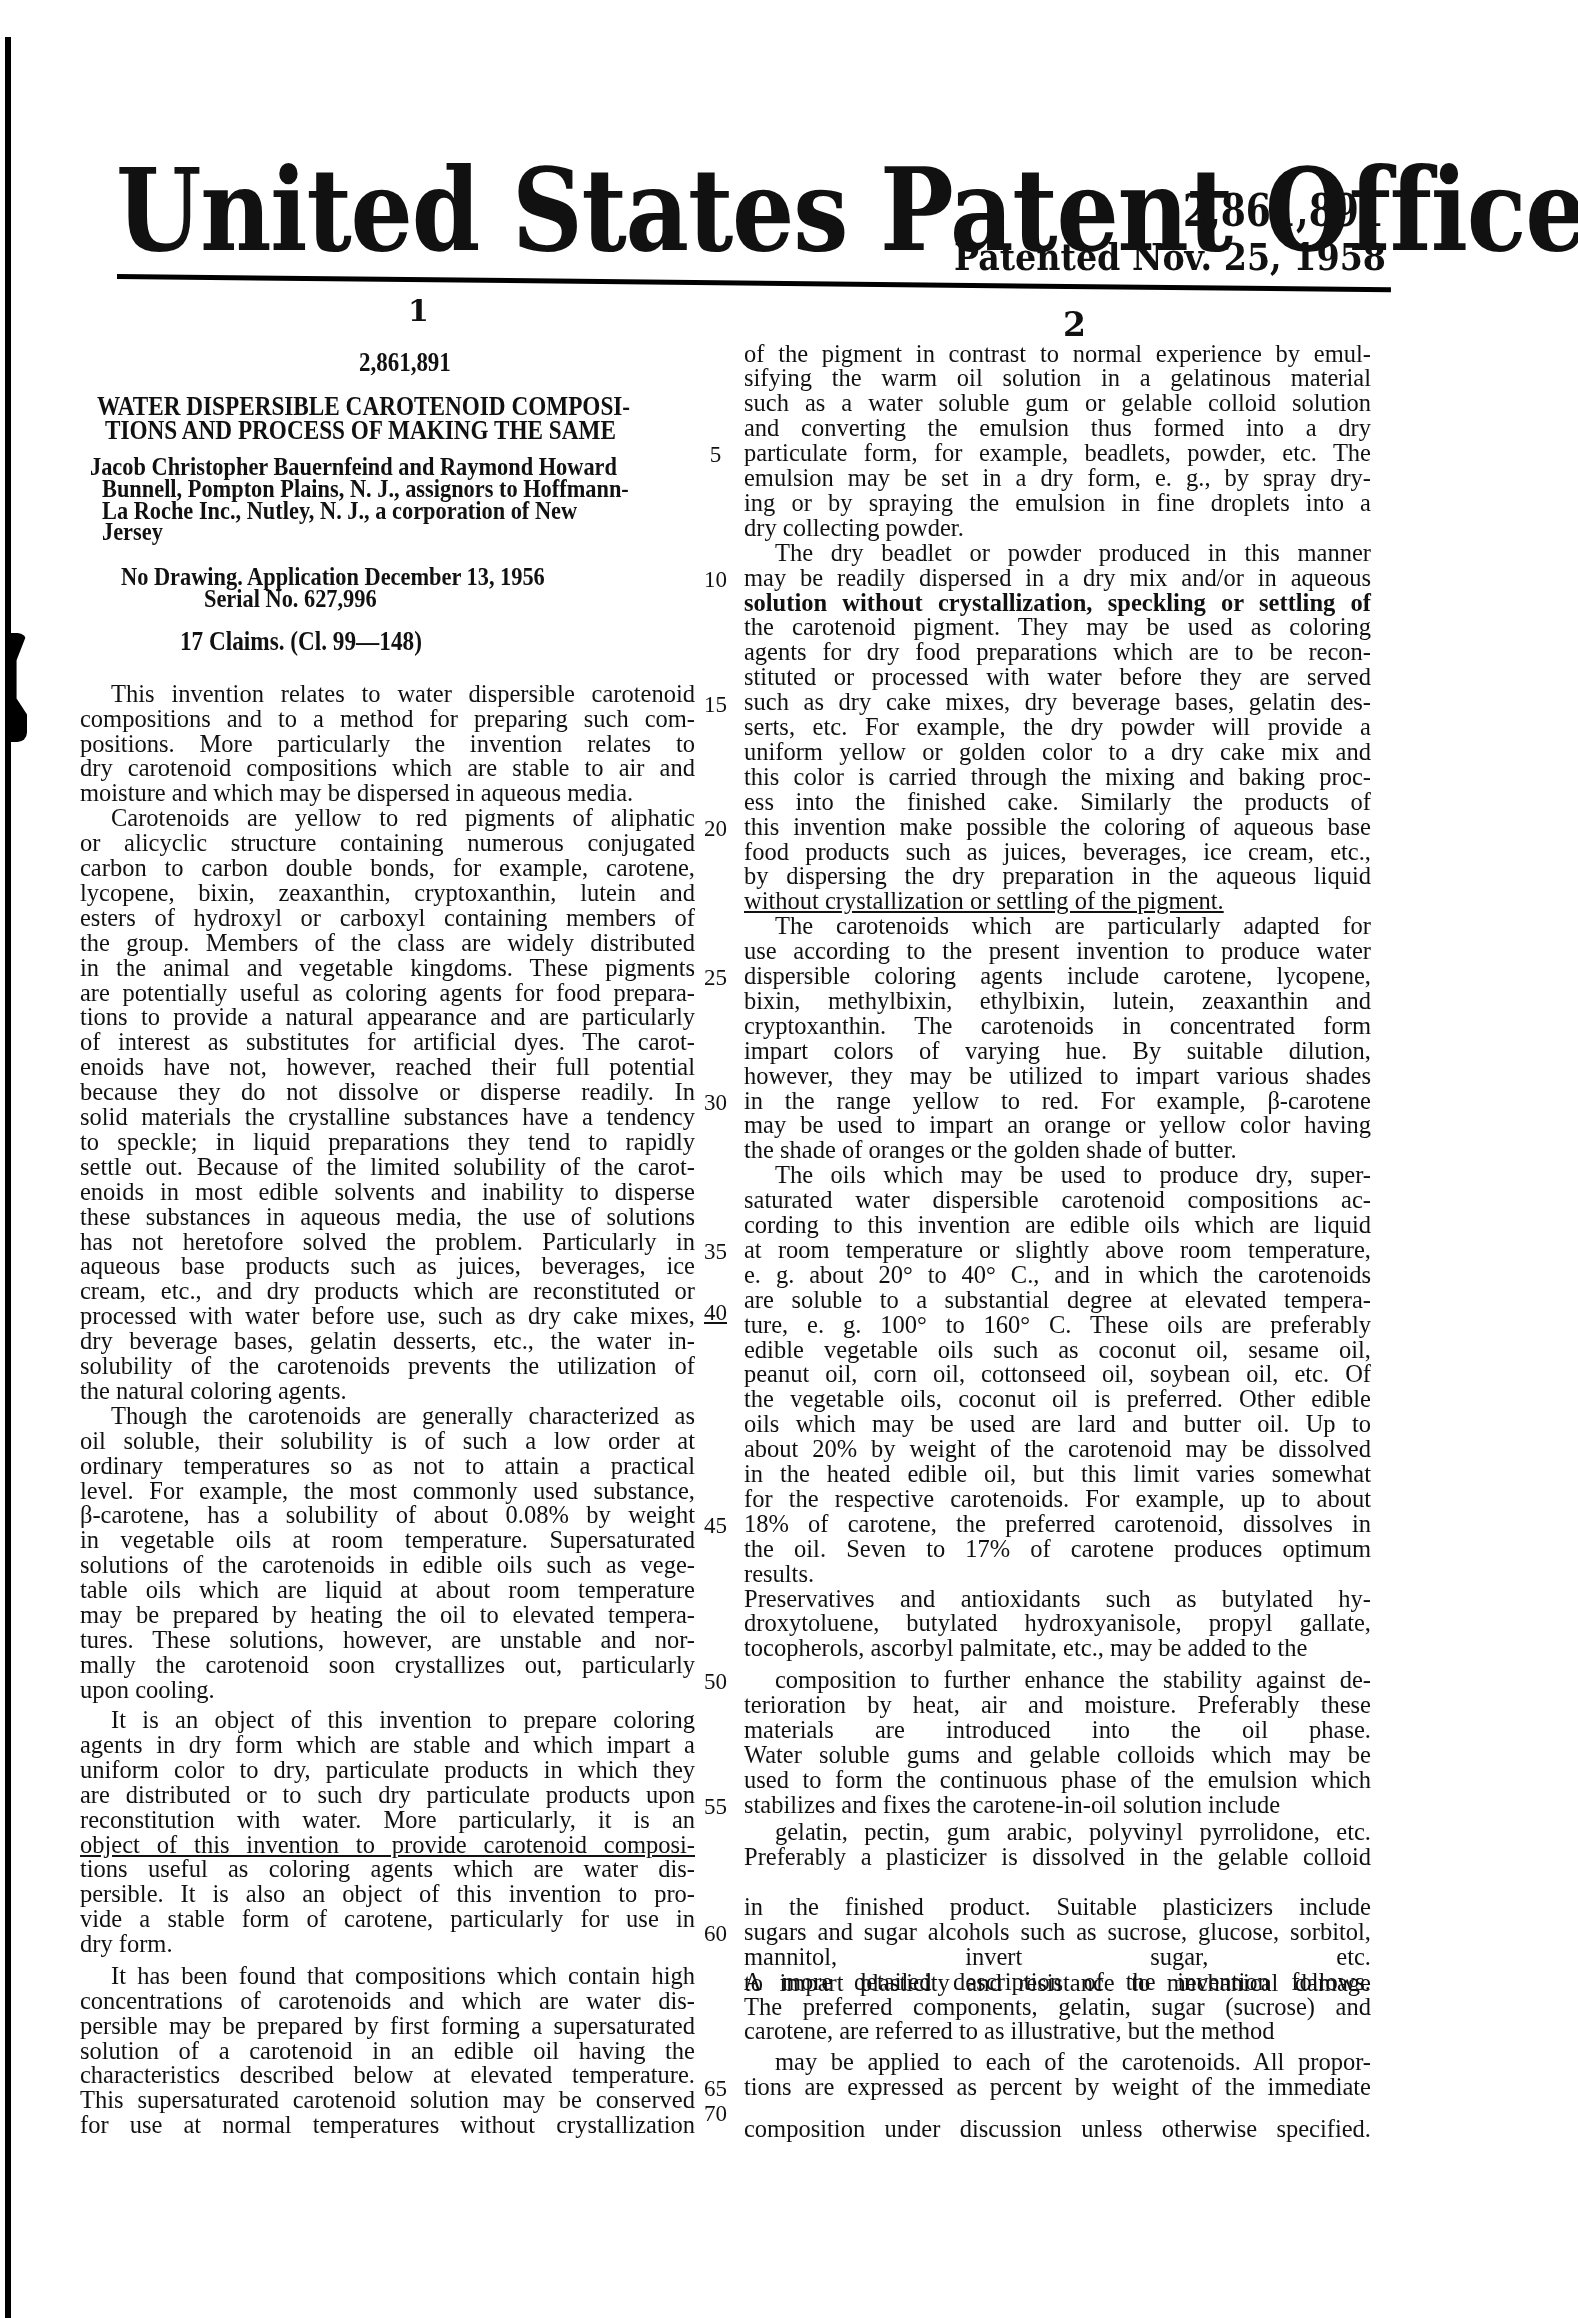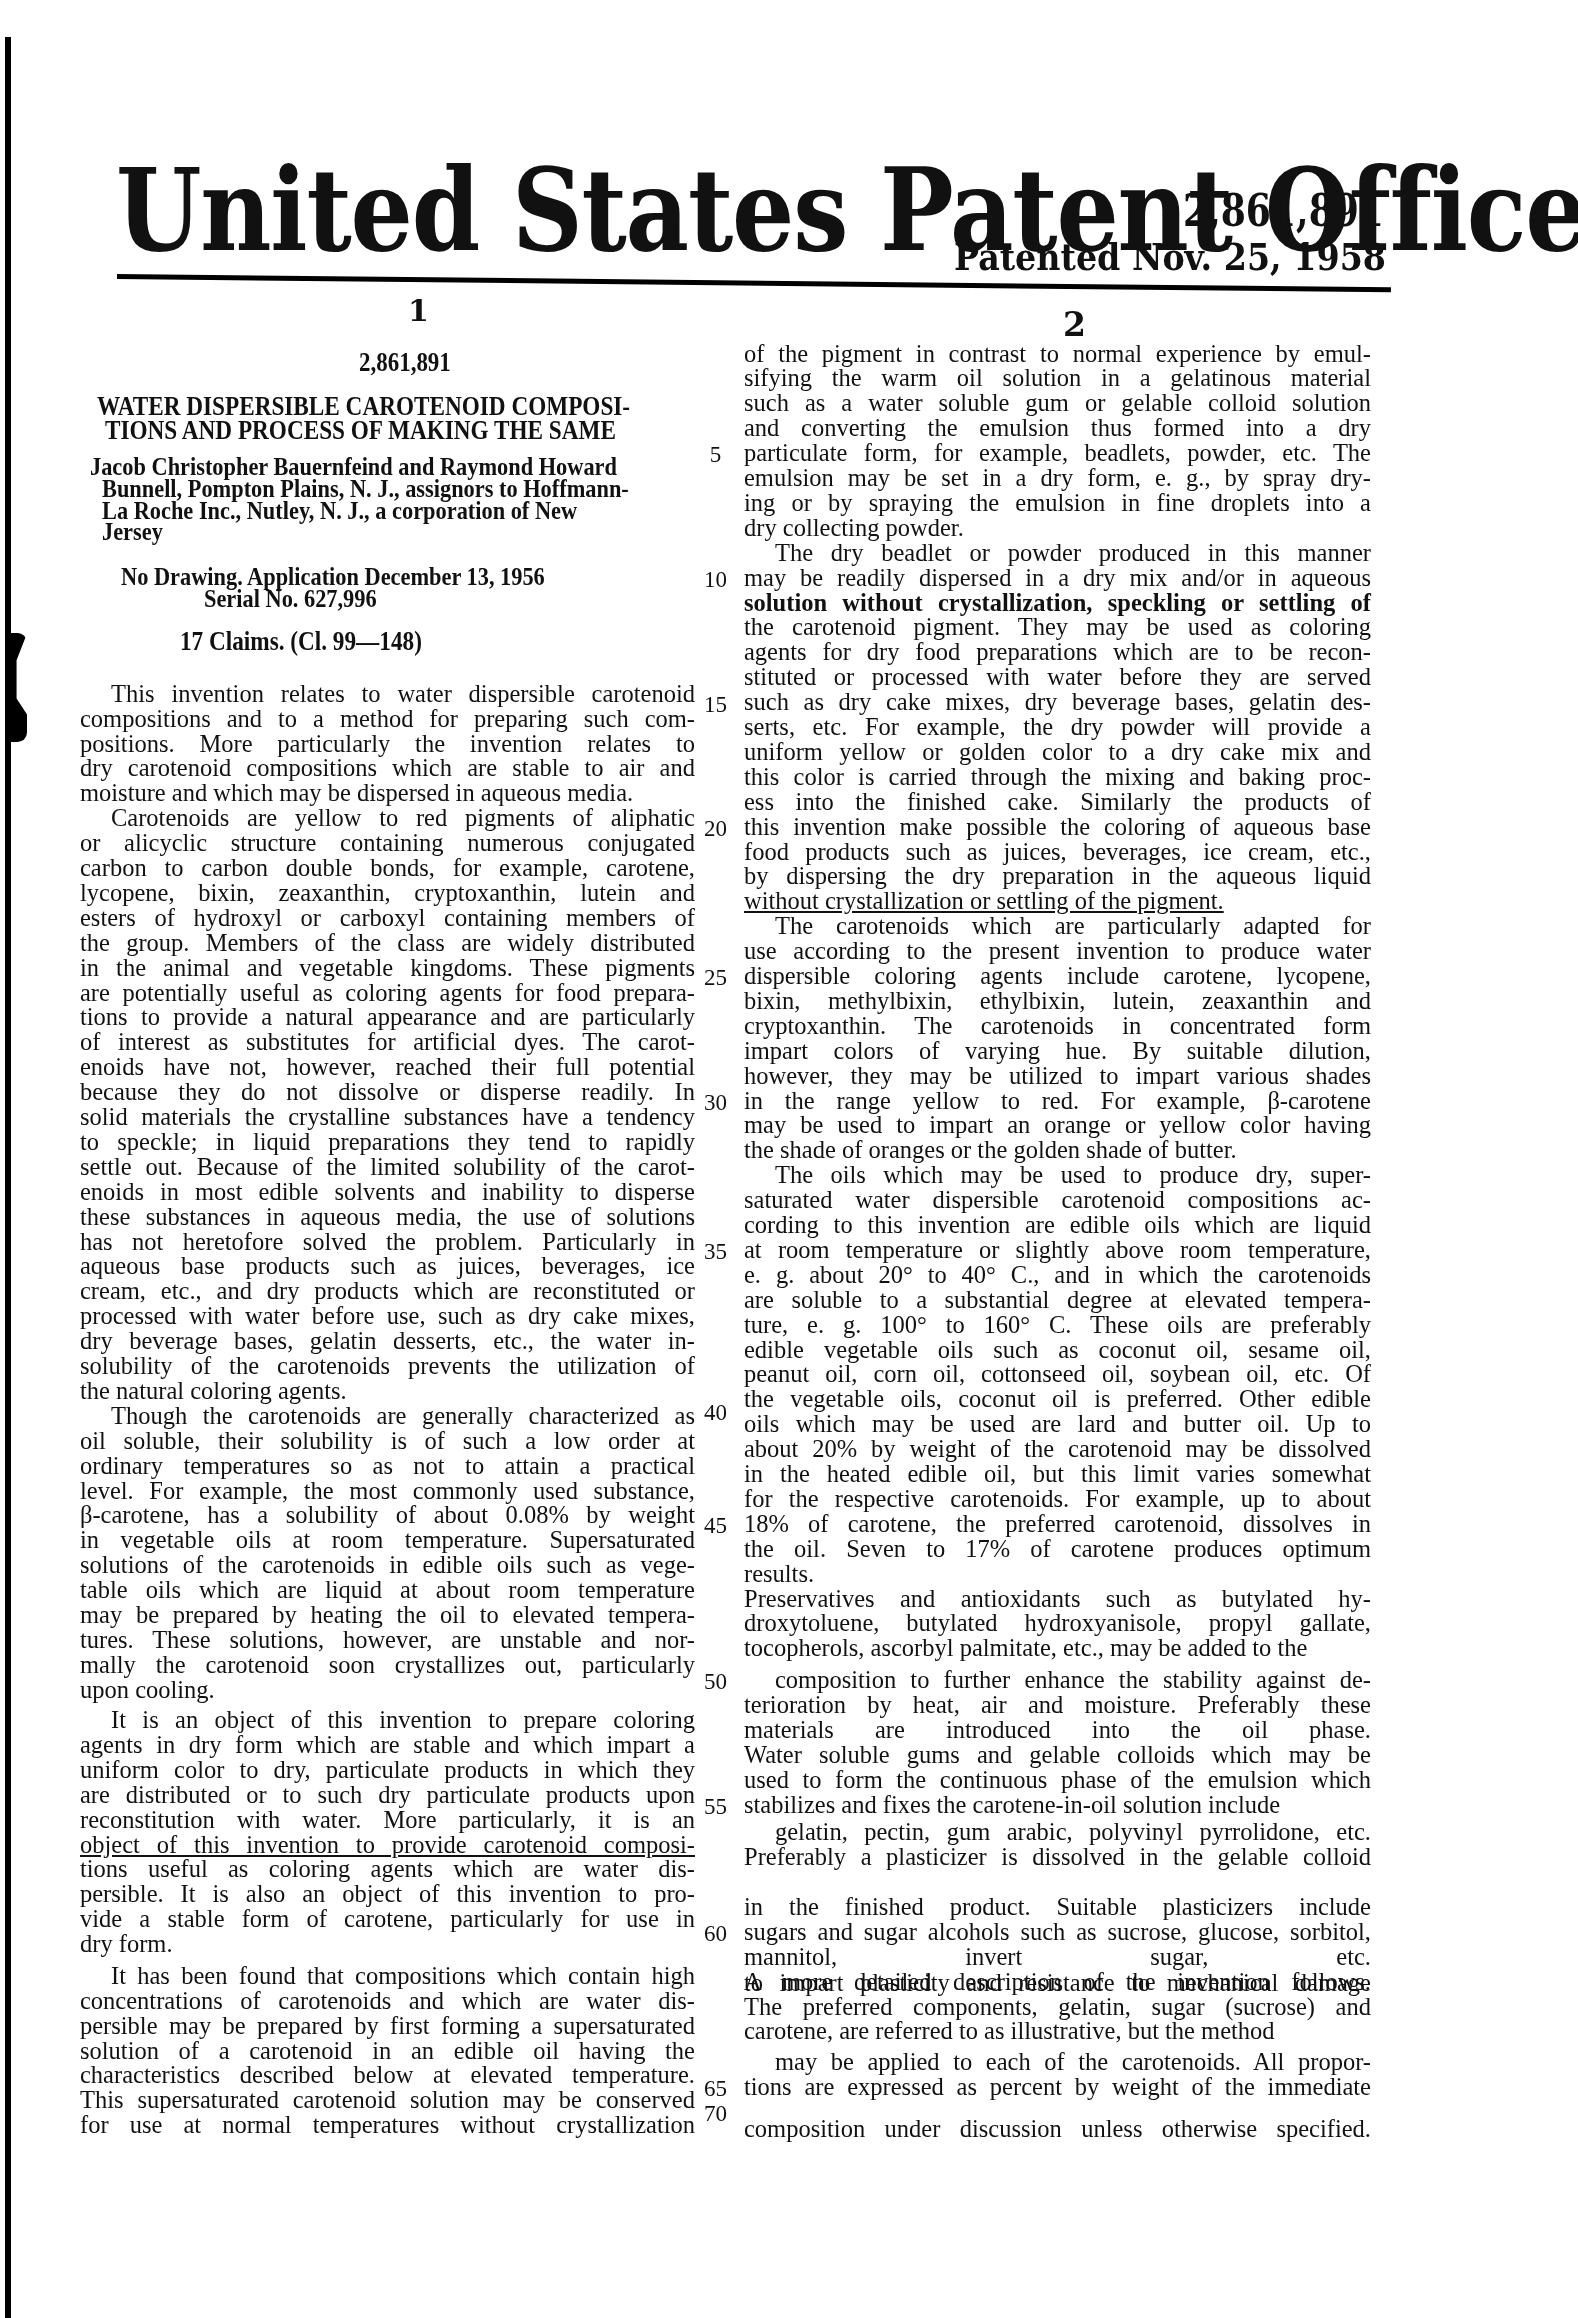--- a/index.html
+++ b/index.html
@@ -200,21 +200,21 @@
     <div class="body-line just" style="top: 2100px; white-space: nowrap; margin-top: 17px;">composition under discussion unless otherwise specified.</div>
   </div>
 <div id="line-nums">
     <div class="line-no" style="top: 442px;">5</div>
     <div class="line-no" style="top: 567px;">10</div>
     <div class="line-no" style="top: 692px;">15</div>
     <div class="line-no" style="top: 816px;">20</div>
     <div class="line-no" style="top: 965px;">25</div>
     <div class="line-no" style="top: 1090px;">30</div>
     <div class="line-no" style="top: 1239px;">35</div>
-    <div class="line-no" style="top: 1400px;">40</div>
+    <div class="line-no" style="top: 1300px; text-decoration: underline;">40</div>
     <div class="line-no" style="top: 1513px;">45</div>
     <div class="line-no" style="top: 1669px;">50</div>
     <div class="line-no" style="top: 1794px;">55</div>
     <div class="line-no" style="top: 1921px;">60</div>
     <div class="line-no" style="top: 2076px;">65</div>
     <div class="line-no" style="top: 2101px;">70</div>
   </div>
 
 
 </body></html>

